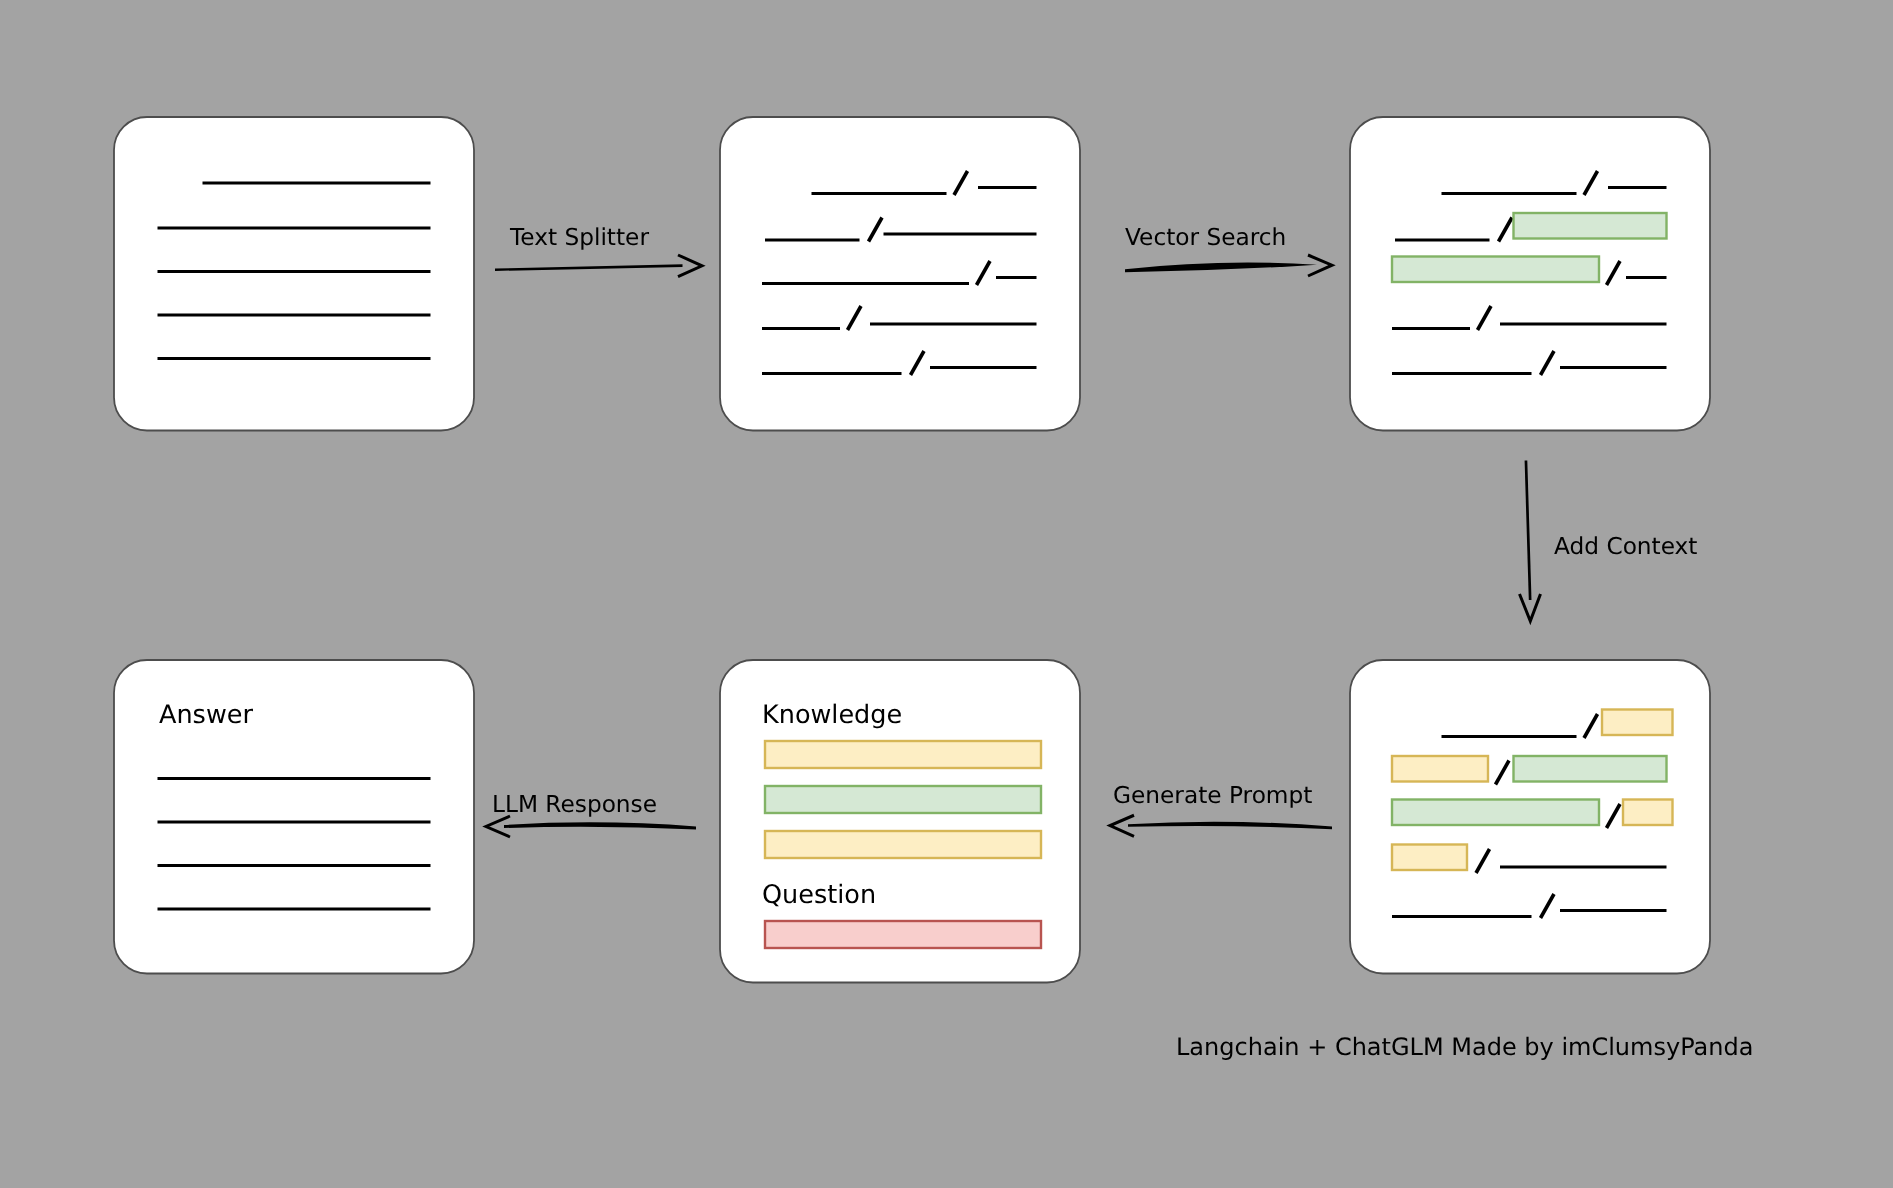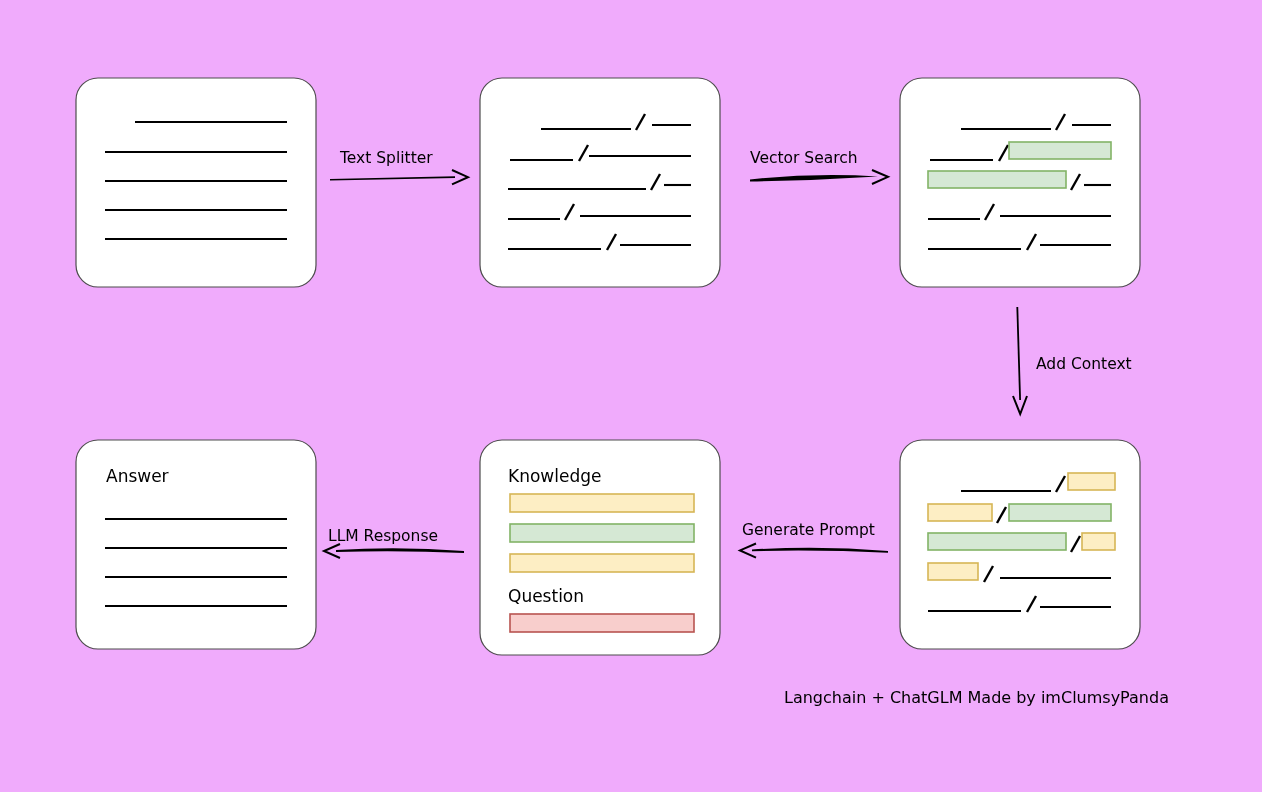--- a/index.html
+++ b/index.html
@@ -4,21 +4,21 @@
 <style>
   html, body {
     margin: 0;
     padding: 0;
     background: #ffffff;
   }
   #canvas {
     position: relative;
     width: 1262px;
     height: 792px;
-    background: #f0abfc;
+    background: #a3a3a3;
     font-family: "DejaVu Sans", sans-serif;
     overflow: hidden;
   }
   svg#diagram {
     position: absolute;
     top: 0;
     left: 0;
     width: 1262px;
     height: 792px;
   }

